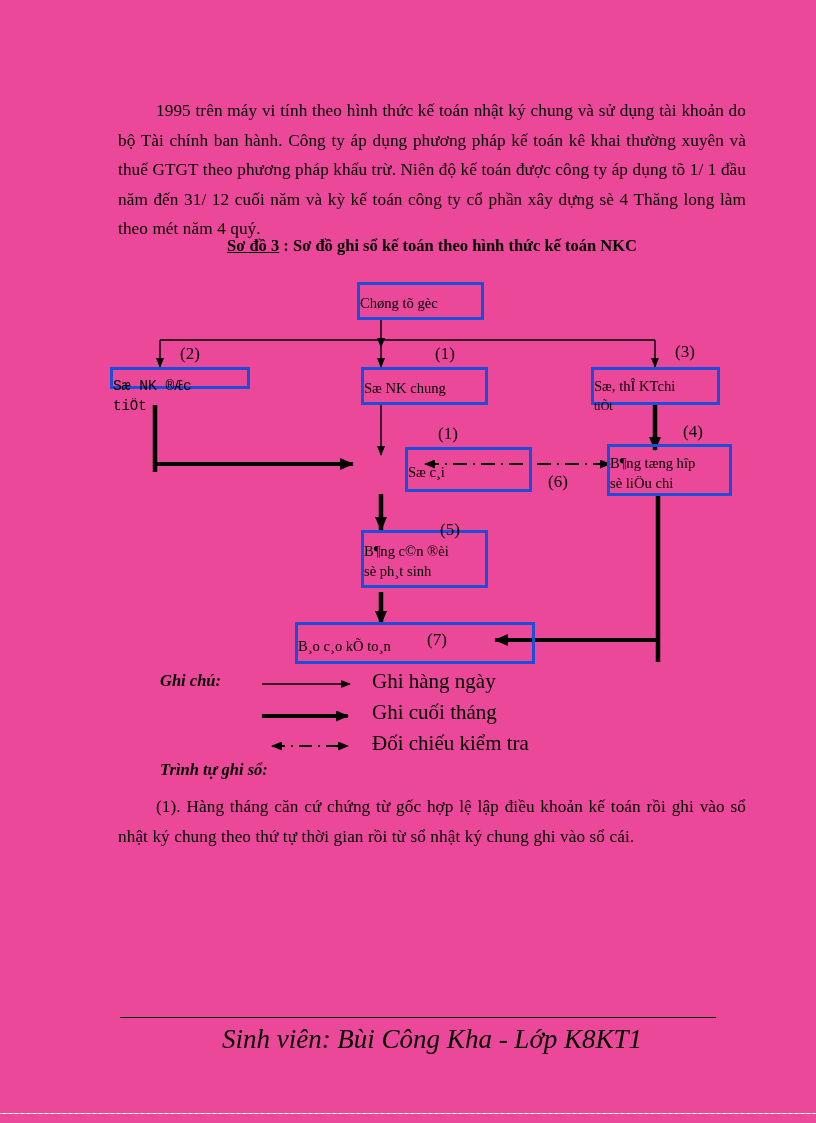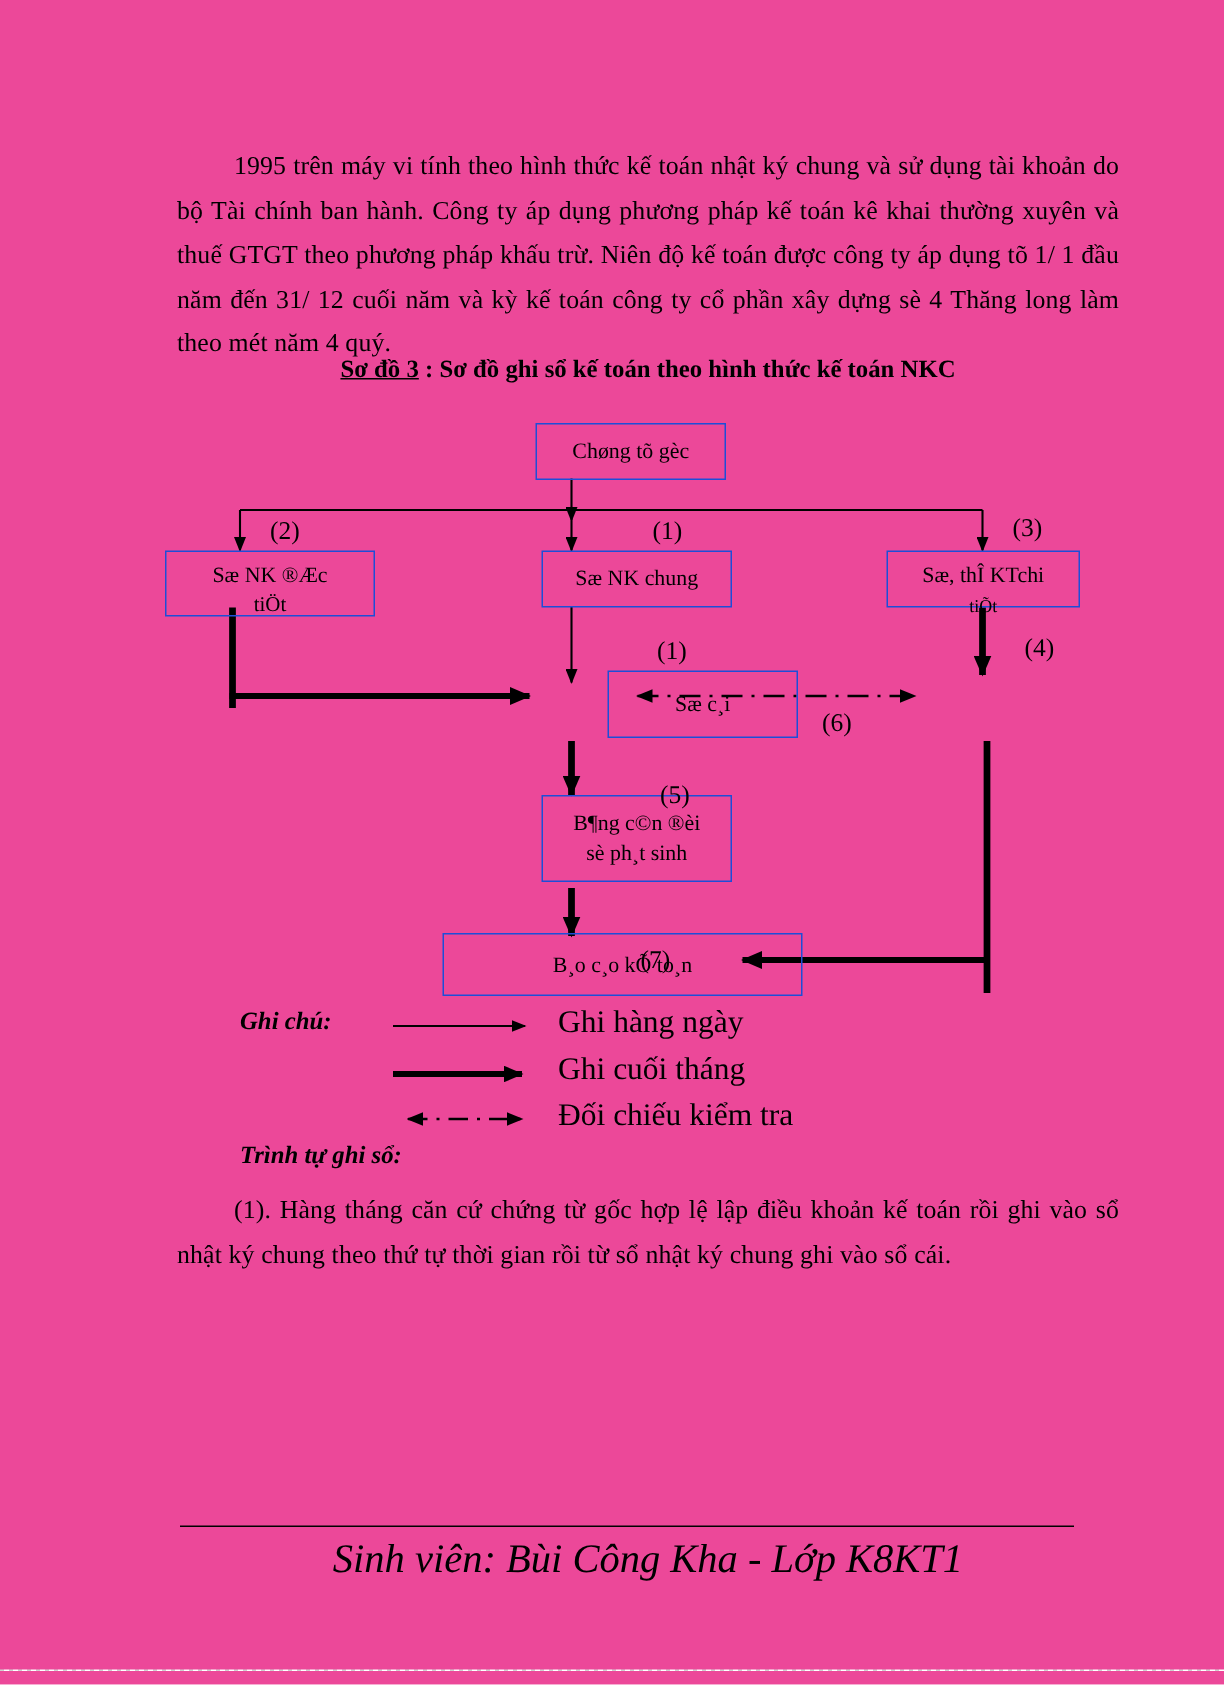--- a/index.html
+++ b/index.html
@@ -65,24 +65,23 @@
     position: absolute;
     left: 95px;
     top: 272px;
     width: 660px;
     height: 400px;
   }
   #flow-diagram svg { display: block; }
 
   .node-box {
     position: absolute;
-    border: 1px solid #1d4ed8;
+    border: 3px solid #1d4ed8;
     background: transparent;
     box-sizing: border-box;
-    text-align: center;
     font-size: 14.6px;
     line-height: 20px;
     overflow: visible;
   }
   .node-box .ln { display: block; white-space: nowrap; }
 
   .step-tag {
     position: absolute;
     font-size: 17px;
     white-space: nowrap;
@@ -225,38 +224,42 @@
       <g>
         <path d="M563,222 L563,390" stroke="#000" stroke-width="4.5" fill="none" stroke-linecap="butt"></path>
         <path d="M565,368 L400,368" stroke="#000" stroke-width="4" fill="none" marker-end="url(#thickArrow)"></path>
       </g>
     </svg>
 
     <div class="node-box" style="left:262px; top:10px; width:127px; height:38px;">
       <span class="ln" style="margin-top:8px;">Chøng tõ gèc</span>
     </div>
 
-    <div class="node-box" style="left:15px; top:95px; width:140px; height:44px;">
+    <div class="node-box" style="left:15px; top:95px; width:140px; height:22px;font-family:Liberation Mono, monospace;">
       <span class="ln" style="margin-top:6px;">Sæ NK ®Æc</span>
       <span class="ln" style="font-size:14px;">tiÖt</span>
     </div>
 
     <div class="node-box" style="left:266px; top:95px; width:127px; height:38px;">
       <span class="ln" style="margin-top:8px;">Sæ NK chung</span>
     </div>
 
     <div class="node-box" style="left:496px; top:95px; width:129px; height:38px;">
       <span class="ln" style="margin-top:6px;">Sæ, thÎ KTchi</span>
       <span class="ln" style="font-size:12px;">tiÕt</span>
     </div>
 
     <div class="node-box" style="left:266px; top:175px; width:127px; height:45px;margin-left:44px;">
       <span class="ln" style="margin-top:12px;">Sæ c¸i</span>
     </div>
 
+    <div class="node-box" style="left:512px; top:172px; width:125px; height:52px;">
+      <span class="ln" style="margin-top:6px;">B¶ng tæng hîp</span>
+      <span class="ln">sè liÖu chi</span>
+    </div>
 
     <div class="node-box" style="left:266px; top:258px; width:127px; height:58px;">
       <span class="ln" style="margin-top:8px;">B¶ng c©n ®èi</span>
       <span class="ln">sè ph¸t sinh</span>
     </div>
 
     <div class="node-box" style="left:200px; top:350px; width:240px; height:42px;">
       <span class="ln" style="margin-top:11px;">B¸o c¸o kÕ to¸n</span>
     </div>
 

